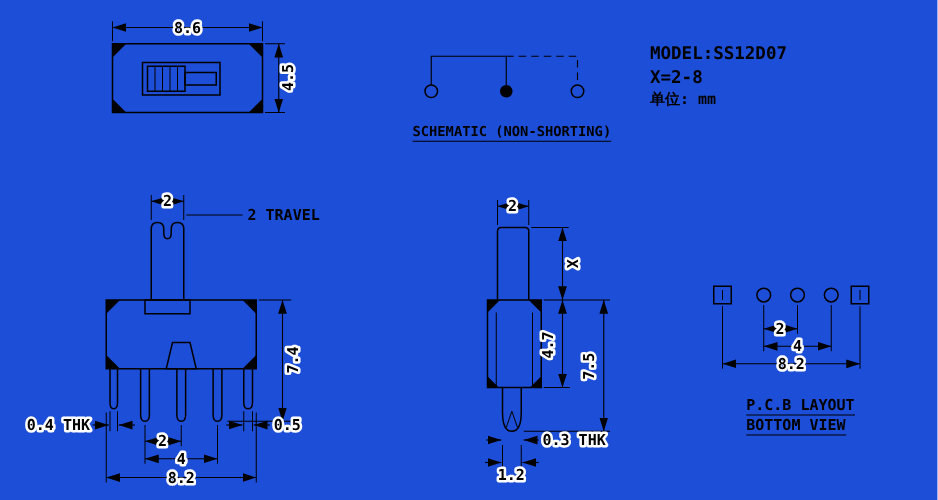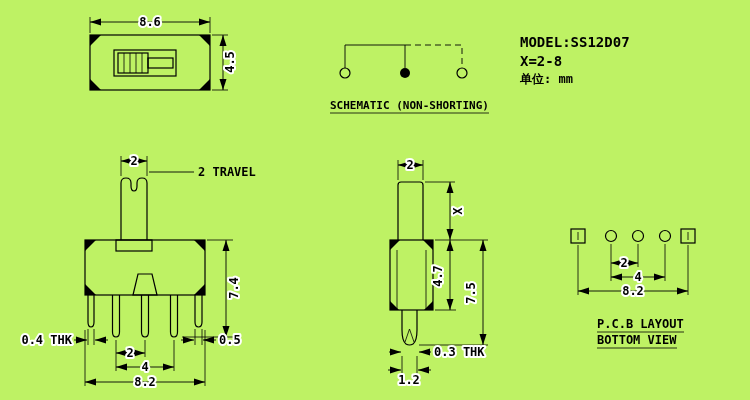--- a/index.html
+++ b/index.html
@@ -1,16 +1,16 @@
 <!DOCTYPE html>
 <html><head>
 <meta charset="utf-8">
 <style>
   html,body{margin:0;padding:0;background:#fff;}
-  .canvas{position:relative;width:750px;height:400px;background:#bef264;overflow:hidden;
+  .canvas{position:relative;width:750px;height:400px;background:#1d4ed8;overflow:hidden;
           font-family:"DejaVu Sans Mono","Liberation Mono",monospace;}
   svg{position:absolute;left:0;top:0;}
   .o{fill:none;stroke:#000;stroke-width:1.2;}
   .of{fill:#000;stroke:none;}
   .d{fill:none;stroke:#000;stroke-width:0.9;}
   .e{fill:none;stroke:#000;stroke-width:0.8;}
   .dash{stroke-dasharray:6 4;}
   text{fill:#000;font-family:"DejaVu Sans Mono","Liberation Mono",monospace;font-weight:bold;}
   .dim{font-size:12px;paint-order:stroke;stroke:#ffffff;stroke-width:4px;stroke-linejoin:round;}
   .lbl{font-size:11px;}

